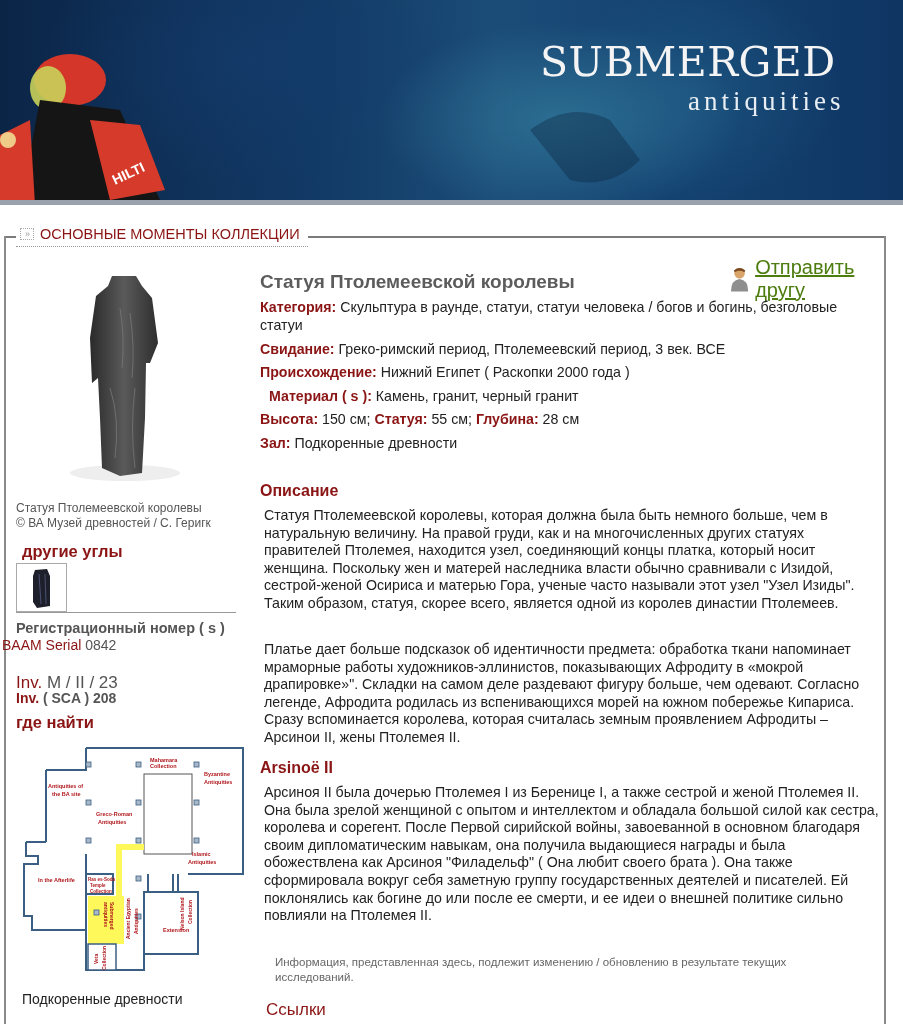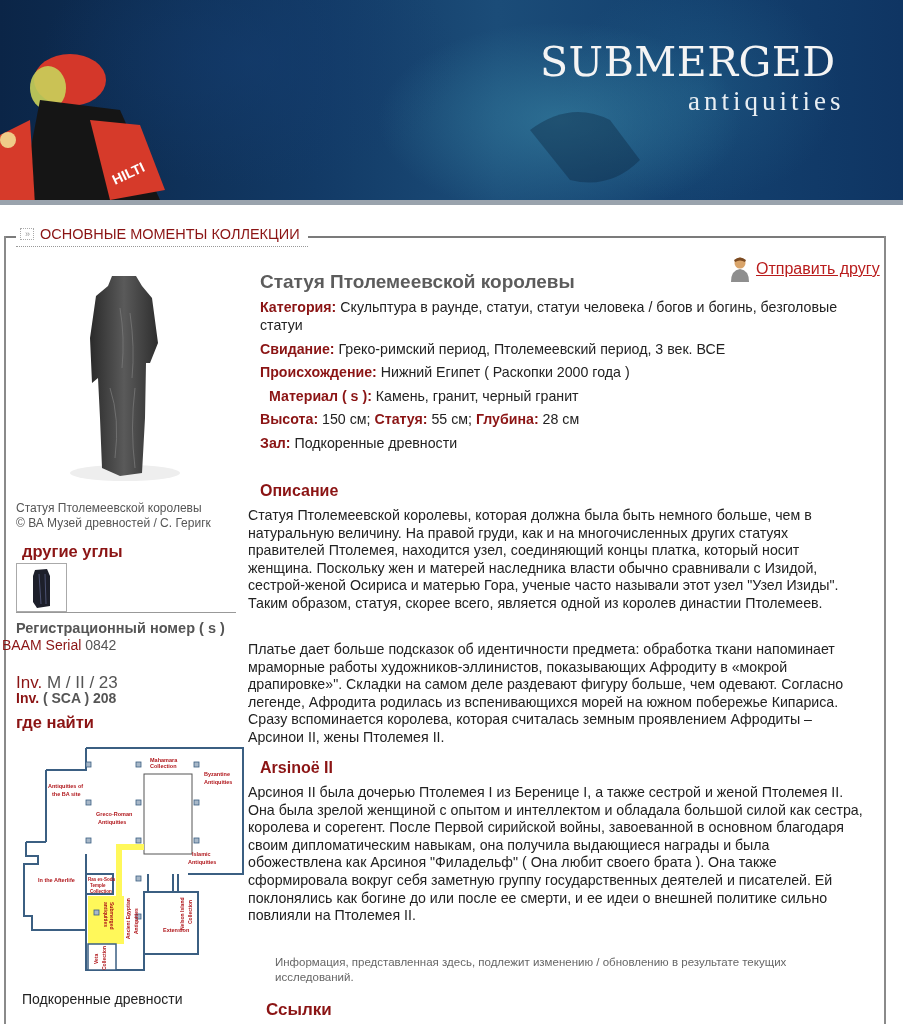--- a/index.html
+++ b/index.html
@@ -55,28 +55,28 @@
   .inv1 { position: absolute; left: 16px; top: 673px; font-size: 17px; color: #555; }
   .inv2 { position: absolute; left: 16px; top: 690px; font-size: 14px; color: #555; font-weight: bold; }
   .inv1 .lbl, .inv2 .lbl { color: #8b1414; }
   .where-title { position: absolute; left: 16px; top: 713px; font-size: 16.5px; font-weight: bold; color: #8b1414; }
   .map { position: absolute; left: 18px; top: 744px; width: 228px; height: 230px; }
   .map-caption { position: absolute; left: 22px; top: 991px; font-size: 14px; color: #222; }
 
   
   .send-friend { position: absolute; left: 730px; top: 256px; display: flex; align-items: center; cursor: pointer; }
   .send-friend .person { width: 20px; height: 26px; margin-right: 6px; }
-  .send-friend .link { font-size: 16px; color: #b91c1c; text-decoration: underline; }
+  .send-friend .link { font-size: 20px; color: #4d7c0f; text-decoration: underline; }
   .obj-title { position: absolute; left: 260px; top: 271px; font-size: 19px; font-weight: bold; color: #5c5c5c; }
   .meta { position: absolute; left: 260px; width: 610px; font-size: 14.2px; line-height: 18px; color: #222; }
   .meta .lbl { color: #8b1414; font-weight: bold; }
   .h2 { position: absolute; left: 260px; font-size: 16px; font-weight: bold; color: #8b1414; }
-  .para { position: absolute; left: 248px; width: 615px; font-size: 14.2px; line-height: 17.6px; color: #222; }
+  .para { position: absolute; left: 264px; width: 615px; font-size: 14.2px; line-height: 17.6px; color: #222; }
   .note { position: absolute; left: 275px; top: 955px; width: 580px; text-align: left; font-size: 11.5px; line-height: 15px; color: #666; }
-  .links-title { position: absolute; left: 266px; top: 1000px; font-size: 17px; font-weight: bold; color: #8b1414; }
+  .links-title { position: absolute; left: 266px; top: 1000px; font-size: 17px; font-weight: normal; color: #8b1414; }
 </style>
 </head>
 <body>
 
 <div class="banner">
   <svg class="diver" viewBox="0 0 190 165">
     <ellipse cx="70" cy="40" rx="36" ry="26" fill="#d4372a"></ellipse>
     <ellipse cx="48" cy="48" rx="18" ry="22" fill="#c9d25a" opacity="0.9"></ellipse>
     <path d="M40 60 L120 70 L160 160 L20 165 Z" fill="#151515"></path>
     <path d="M90 80 L140 85 L165 150 L110 160 Z" fill="#d63a2a"></path>

